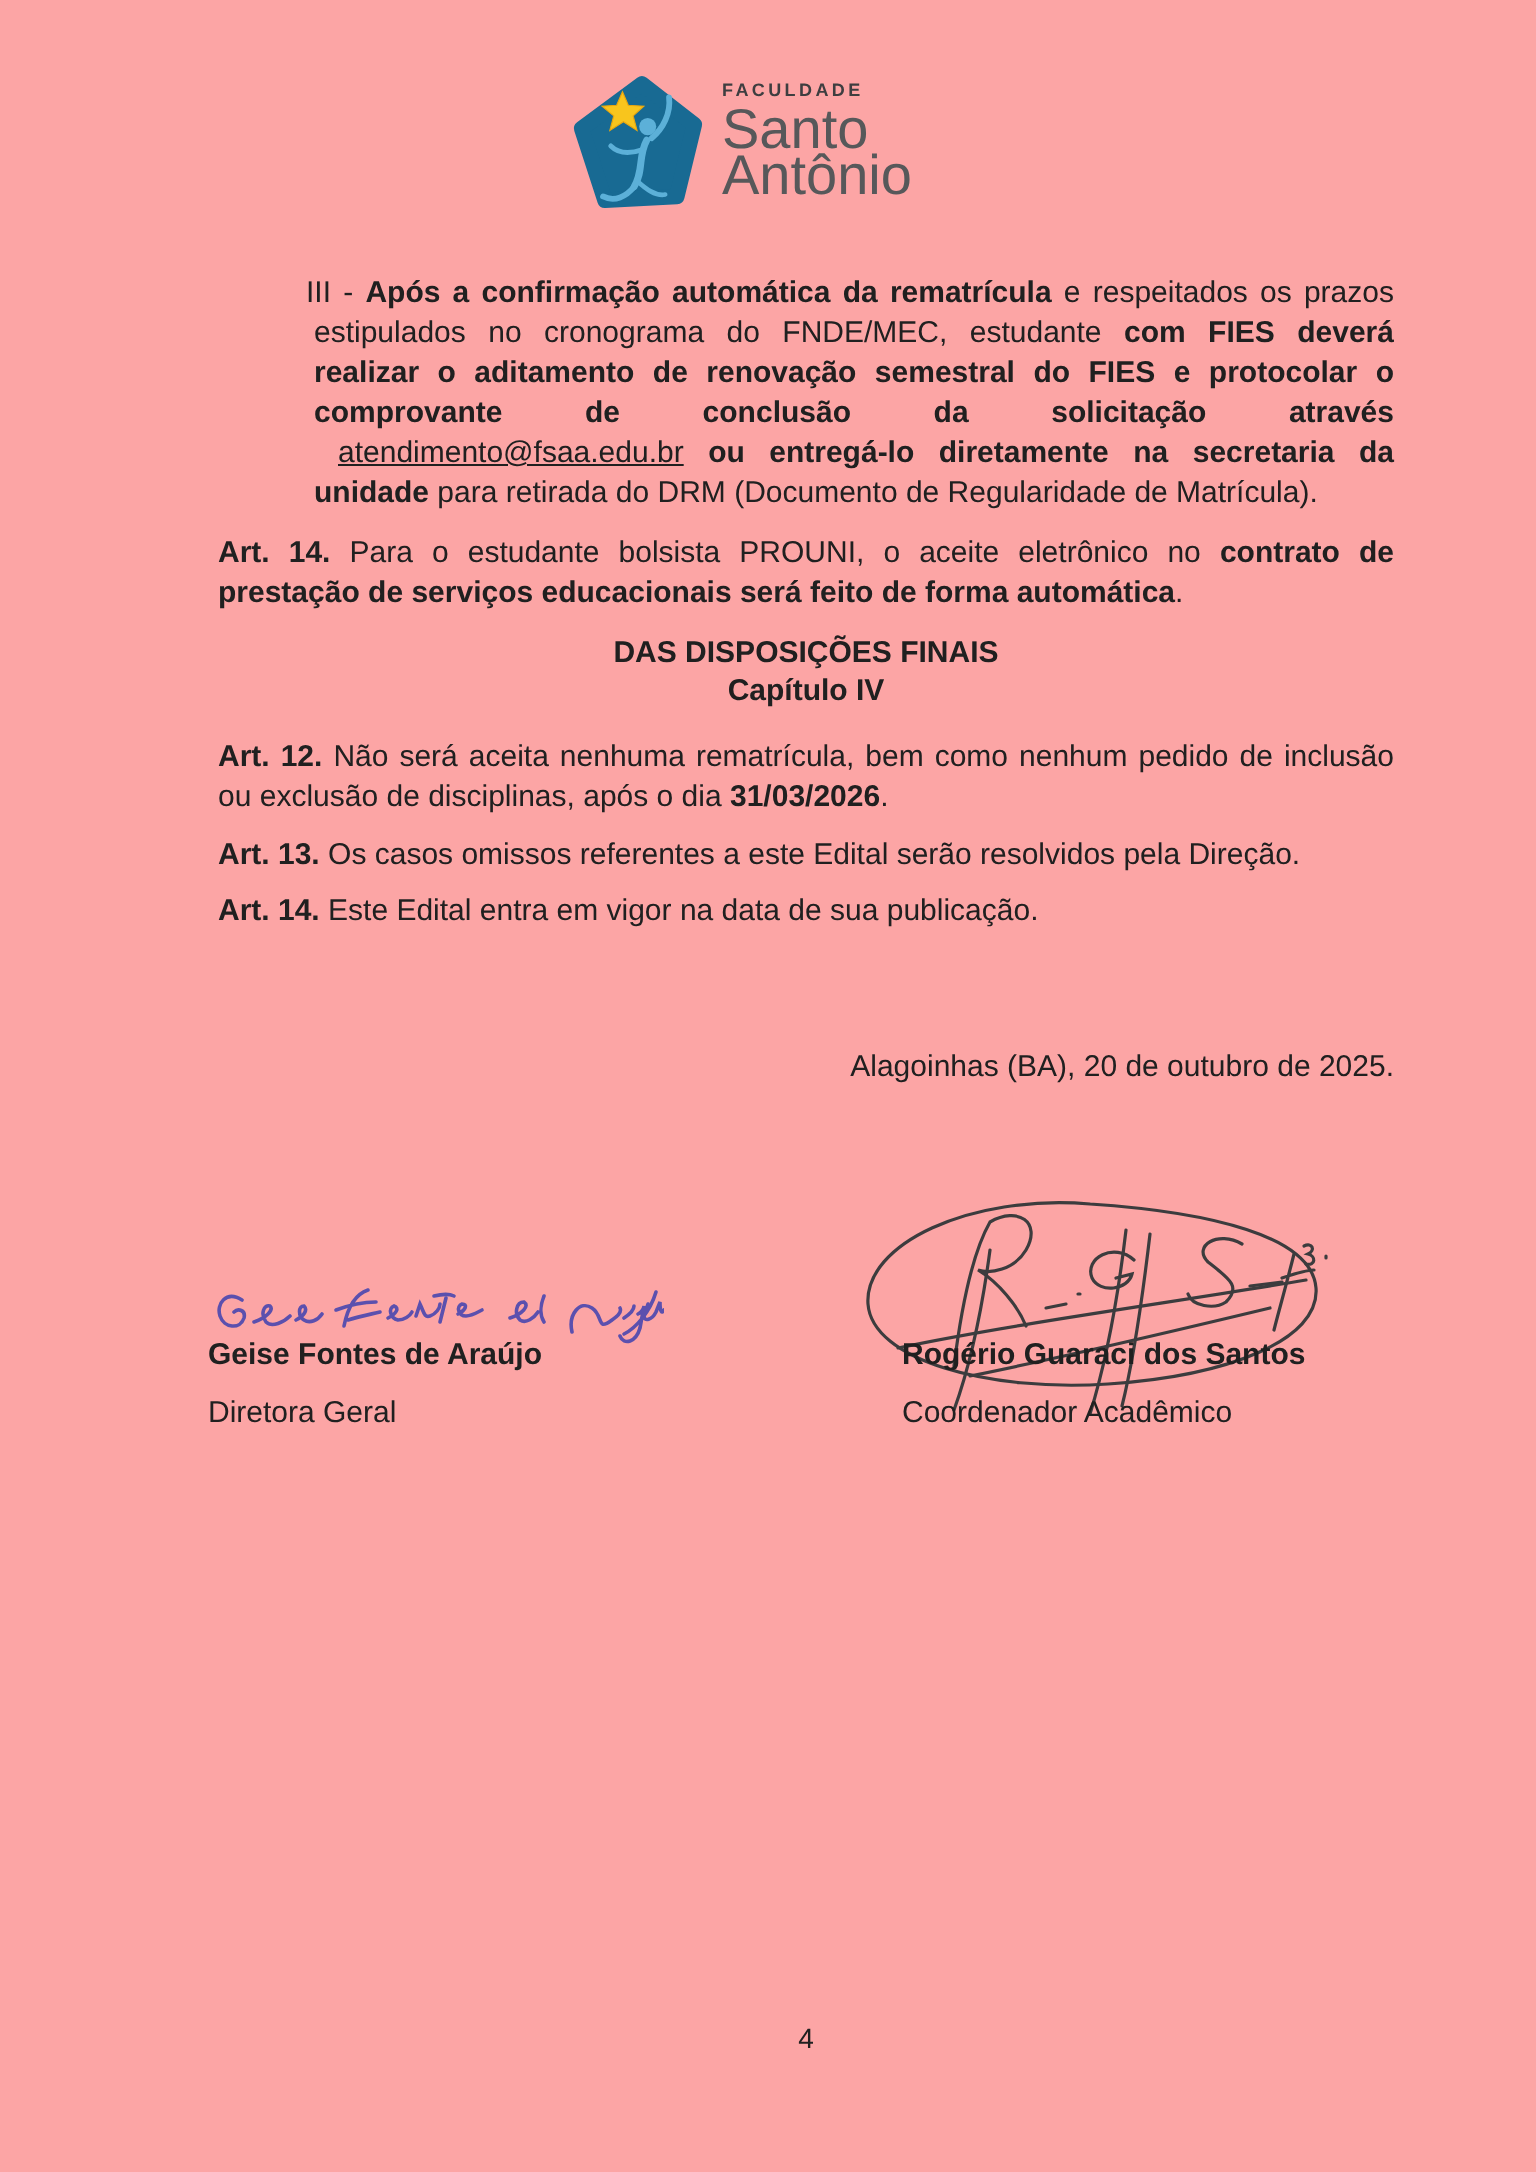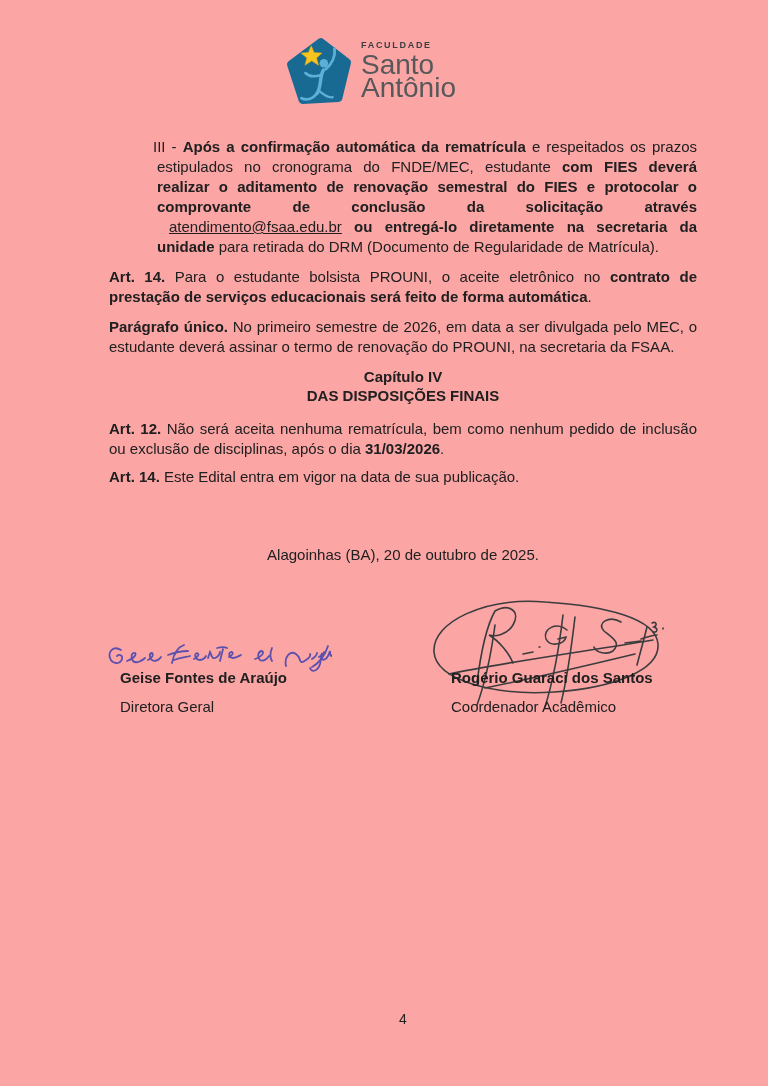--- a/index.html
+++ b/index.html
@@ -23,29 +23,29 @@
     font-size:15px; line-height:20px; text-align:justify;
   }
   .para { margin-top:10px; }
   .para.item { margin-top:0; padding-left:48px; text-indent:-4px; }
   .b { font-weight:bold; }
   .u { text-decoration:underline;margin-left:12px; }
   .heading { margin-top:10px; text-align:center; font-weight:bold; line-height:19px; }
   p[data-name="paragraph-art-12"] { margin-top:14px; }
   p[data-name="paragraph-art-13"] { margin-top:9px; }
   p[data-name="paragraph-art-14"] { margin-top:8px; }
-  p[data-name="paragraph-date"]  { margin-top:58px; text-align:center; }
+  p[data-name="paragraph-date"]  { margin-top:58px; text-align:right; }
 
   
   .ink { position:absolute; }
   .ink.left  { left:106px; top:640px; }
   .ink.right { left:423px; top:595px; }
   .sig-name  { position:absolute; top:669px; font-size:15px; font-weight:bold; white-space:nowrap; }
   .sig-title { position:absolute; top:698px; font-size:15px; white-space:nowrap; }
-  .sig-left  { left:120px; }
+  .sig-left  { left:104px; }
   .sig-right { left:434px;margin-left:17px; }
 
   
   .page-number { position:absolute; left:109px; top:1011px; width:588px; text-align:center; font-size:14px; }
 </style>
 </head>
 <body>
 
 <div class="page" data-name="document-page">
 
@@ -65,26 +65,26 @@
     <div class="logo-text" data-name="logo-text">
       <div class="logo-small" data-name="logo-faculdade-label">FACULDADE</div>
       <div class="logo-big" data-name="logo-name-line1">Santo</div>
       <div class="logo-big" data-name="logo-name-line2">Antônio</div>
     </div>
   </header>
 
   <main class="content" data-name="document-body">
       <p class="para item" data-name="paragraph-item-iii"><span data-name="item-marker">III - </span><span class="b" data-name="text-run">Após a confirmação automática da rematrícula</span><span data-name="text-run"> e respeitados os prazos estipulados no cronograma do FNDE/MEC, estudante </span><span class="b" data-name="text-run">com FIES deverá realizar o aditamento de renovação semestral do FIES e protocolar o comprovante de conclusão da solicitação através </span><span class="u" data-name="email-link">atendimento@fsaa.edu.br</span><span class="b" data-name="text-run"> ou entregá-lo diretamente na secretaria da unidade</span><span data-name="text-run"> para retirada do DRM (Documento de Regularidade de Matrícula).</span></p>
       <p class="para" data-name="paragraph-art-11"><span class="b" data-name="text-run">Art. 14.</span><span data-name="text-run"> Para o estudante bolsista PROUNI, o aceite eletrônico no </span><span class="b" data-name="text-run">contrato de prestação de serviços educacionais será feito de forma automática</span><span data-name="text-run">.</span></p>
-      <p class="para" data-name="paragraph-paragrafo-unico"><span class="b" data-name="text-run">Parágrafo único.</span><span data-name="text-run"> No primeiro semestre de 2026, em data a ser divulgada pelo MEC, o estudante deverá assinar o termo de renovação do PROUNI, na secretaria da FSAA.</span></p>
       <div class="heading" data-name="chapter-heading">
+        <div data-name="chapter-heading-line">DAS DISPOSIÇÕES FINAIS</div>
         <div data-name="chapter-heading-line">Capítulo IV</div>
-        <div data-name="chapter-heading-line">DAS DISPOSIÇÕES FINAIS</div>
       </div>
       <p class="para" data-name="paragraph-art-12"><span class="b" data-name="text-run">Art. 12.</span><span data-name="text-run"> Não será aceita nenhuma rematrícula, bem como nenhum pedido de inclusão ou exclusão de disciplinas, após o dia </span><span class="b" data-name="text-run">31/03/2026</span><span data-name="text-run">.</span></p>
+      <p class="para" data-name="paragraph-art-13"><span class="b" data-name="text-run">Art. 13.</span><span data-name="text-run"> Os casos omissos referentes a este Edital serão resolvidos pela Direção.</span></p>
       <p class="para" data-name="paragraph-art-14"><span class="b" data-name="text-run">Art. 14.</span><span data-name="text-run"> Este Edital entra em vigor na data de sua publicação.</span></p>
       <p class="para" data-name="paragraph-date"><span data-name="text-run">Alagoinhas (BA), 20 de outubro de 2025.</span></p>
     </main>
 
   <svg class="ink left" width="226" height="40" viewBox="0 0 226 40" data-name="signature-geise-ink" aria-hidden="true">
     <g fill="none" stroke-width="1.8" stroke-linecap="round" stroke="#5b50ae">
       <path d="M15 10 C7 5 2 12 4 18 C6 24 14 25 16 19 C17 15 13 14 11 16 M21 21 C27 19 31 15 29 13 C26 12 24 17 27 21 C30 24 36 21 39 18 M42 20 C46 18 48 15 46 13 C43 13 43 18 46 20 C49 22 53 20 55 17"></path>
       <path d="M66 23 C68 13 72 7 78 5 M62 15 C70 12 76 11 82 11 M68 20 C74 18 80 17 84 16 M88 19 C92 17 94 14 91 13 C88 14 89 19 93 20 C96 20 99 18 100 16 M102 18 L104 12 C106 16 106 19 109 18 C112 17 114 14 114 12 M117 9 L114 21 M111 8 C115 7 119 7 121 8 M123 17 C127 15 128 12 125 12 C122 13 123 18 127 18 C130 18 133 16 135 15"></path>
       <path d="M149 19 C155 17 159 13 156 11 C152 11 151 17 154 20 C157 22 161 19 163 16 M166 8 C164 13 164 18 166 21"></path>
       <path d="M180 26 C178 17 184 10 190 14 C196 18 192 26 200 20 C203 18 205 16 204 14 M206 19 C209 17 211 15 211 13 M213 17 C215 16 216 14 216 13 L214 24 C212 31 206 33 204 28 M218 12 L216 18 C216 21 220 20 222 16 L224 11 C224 16 225 17 226 15"></path>

